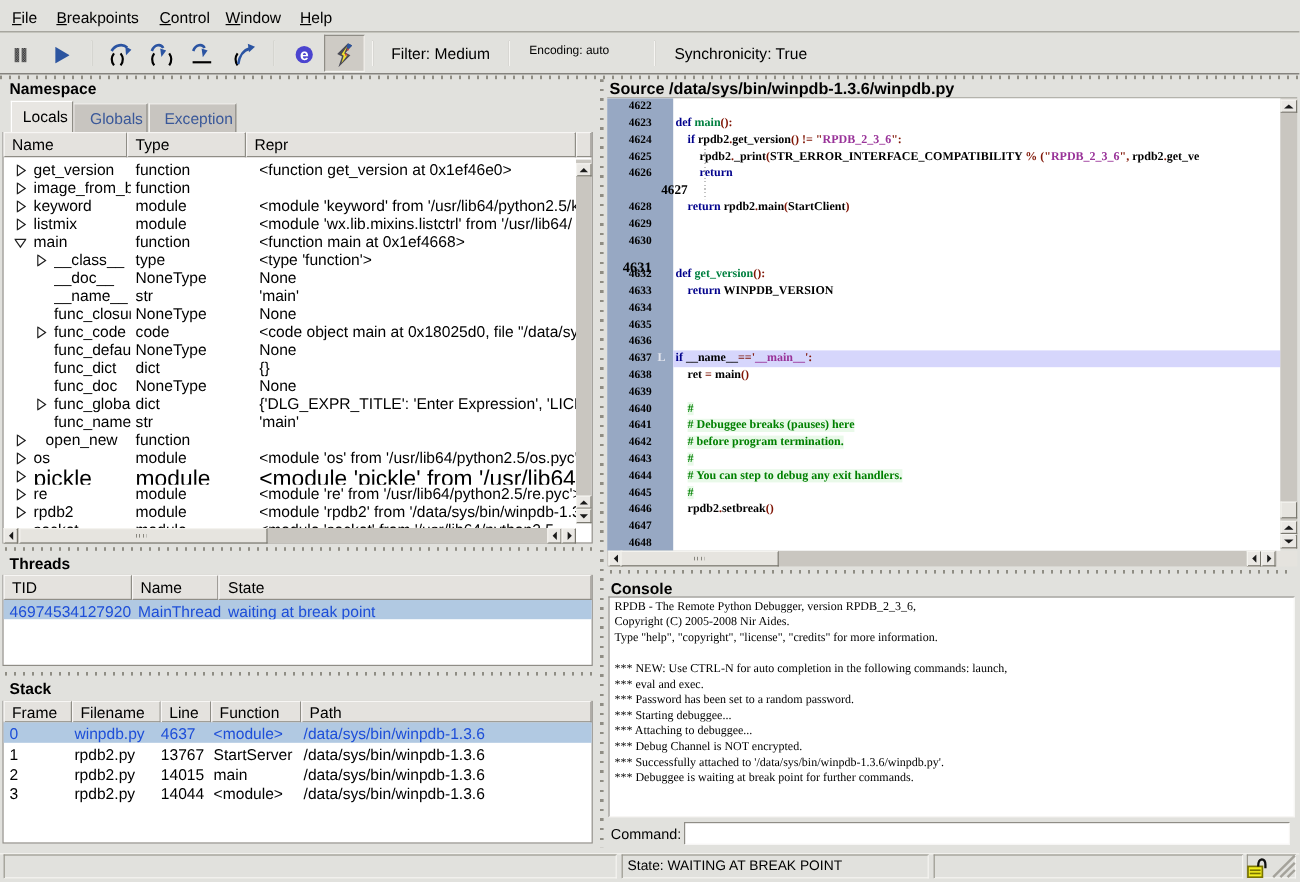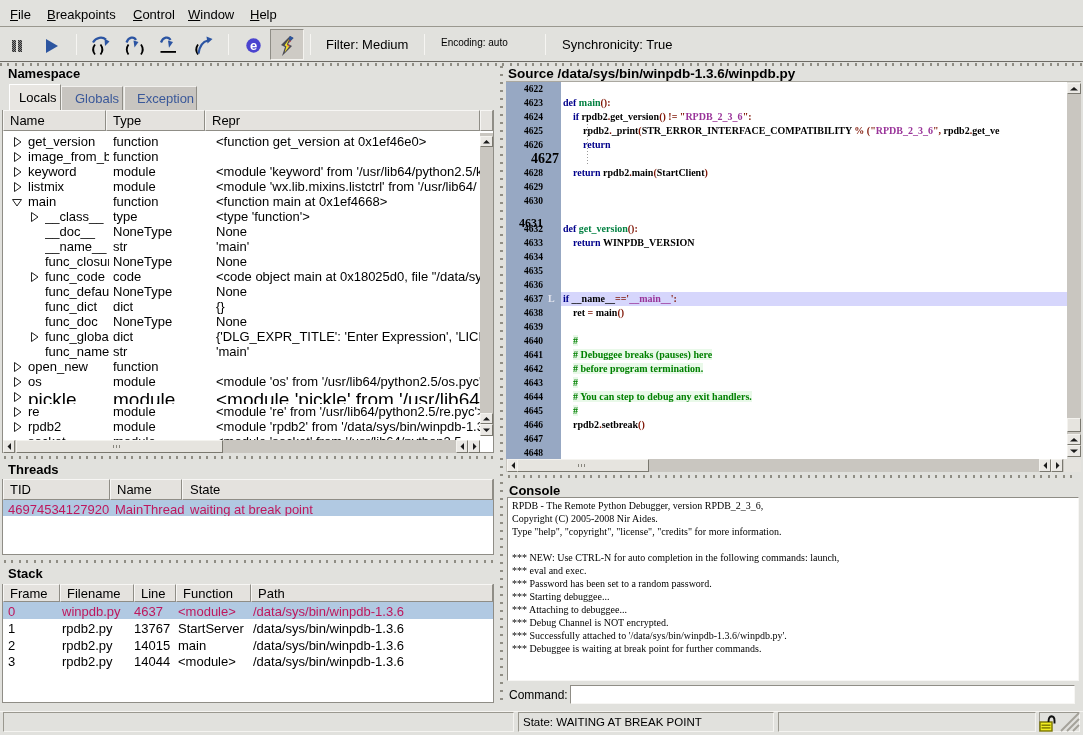--- a/index.html
+++ b/index.html
@@ -4,21 +4,21 @@
 html,body{width:1083px;height:735px;overflow:hidden}
 body{position:relative;background:#e1e1dd;font-family:"Liberation Sans",sans-serif;color:#000}
 .abs{position:absolute}
 .b{font-weight:bold}
 .mono{font-family:Liberation Serif, serif}
 .raised{background:#e4e2de;border-top:1px solid #f7f6f4;border-left:1px solid #f7f6f4;border-right:1px solid #8f8d86;border-bottom:1px solid #8f8d86}
 .sunken{border-top:1px solid #8f8d86;border-left:1px solid #8f8d86;border-right:1px solid #f7f6f4;border-bottom:1px solid #f7f6f4}
 .hdot{background-image:repeating-linear-gradient(90deg,#8f8d84 0px,#8f8d84 2px,transparent 2px,transparent 7.5px);height:3px}
 .vdot{background-image:repeating-linear-gradient(180deg,#8f8d84 0px,#8f8d84 2px,transparent 2px,transparent 8px);width:3px}
 .row{position:absolute;white-space:nowrap;overflow:hidden}
-.sel{background:#b1c9e2;color:#be185d}
+.sel{background:#b1c9e2;color:#1d4ed8}
 u{text-decoration:underline}
 i{font-style:normal}
 .cm{color:#008000;background:#e9f9e9}
 .sb{background:#c9c6c0}
 .sbtn{position:absolute;background:#eae8e4;border-top:1px solid #f4f3ef;border-left:1px solid #f4f3ef;border-right:1px solid #7a786f;border-bottom:1px solid #7a786f}
 .thumb{position:absolute;background:#e6e4df;border-top:1px solid #f4f3ef;border-left:1px solid #f4f3ef;border-right:1px solid #7a786f;border-bottom:1px solid #7a786f}
 </style></head>
 <body>
 <div class="abs" style="left:0;top:0;width:1083px;height:27px;background:#e1e1dd;border-bottom:1px solid #9a988f;font-size:13px">
   <span class="abs" style="left:10px;top:7px"><u>F</u>ile</span>
@@ -201,21 +201,21 @@
   </div>
 <div class="row" style="left:3px;top:344px;width:477px;height:15px;font-size:13px">
     <span class="abs" style="left:42px;top:0;width:64px;overflow:hidden">func_name</span>
     <span class="abs" style="left:110px;top:0">str</span>
     <span class="abs" style="left:213px;top:0;width:264px;overflow:hidden">'main'</span>
   </div>
 <div class="row" style="left:3px;top:359px;width:477px;height:15px;font-size:13px">
     <svg class="abs" style="left:9px;top:3px" width="10" height="10">
       <polygon points="2.5,0.5 2.5,9.5 9,5" fill="#fff" stroke="#222" stroke-width="1"></polygon>
     </svg>
-    <span class="abs" style="left:25px;top:0;width:81px;overflow:hidden">open_new</span>
+    <span class="abs" style="left:35px;top:0;width:81px;overflow:hidden">open_new</span>
     <span class="abs" style="left:110px;top:0">function</span>
   </div>
 <div class="row" style="left:3px;top:374px;width:477px;height:15px;font-size:13px">
     <svg class="abs" style="left:9px;top:3px" width="10" height="10">
       <polygon points="2.5,0.5 2.5,9.5 9,5" fill="#fff" stroke="#222" stroke-width="1"></polygon>
     </svg>
     <span class="abs" style="left:25px;top:0;width:81px;overflow:hidden">os</span>
     <span class="abs" style="left:110px;top:0">module</span>
     <span class="abs" style="left:213px;top:0;width:264px;overflow:hidden">&lt;module 'os' from '/usr/lib64/python2.5/os.pyc'</span>
   </div>
@@ -338,21 +338,21 @@
 <div class="abs" style="left:506px;top:82px;width:55px;height:377px;background:#97a8c3"></div>
 <div class="abs mono b" style="left:506px;top:82px;width:37px;height:14px;font-size:9.5px;line-height:14px;text-align:right">4622</div>
 <div class="abs mono b" style="left:506px;top:96px;width:37px;height:14px;font-size:9.5px;line-height:14px;text-align:right">4623</div>
 <div class="abs mono b" style="left:563px;top:96px;width:504px;height:14px;font-size:10px;line-height:14px;white-space:pre;overflow:hidden"><i style="color:#00008b">def</i> <i style="color:#008040">main</i><i style="color:#7f1404">():</i></div>
 <div class="abs mono b" style="left:506px;top:110px;width:37px;height:14px;font-size:9.5px;line-height:14px;text-align:right">4624</div>
 <div class="abs mono b" style="left:563px;top:110px;width:504px;height:14px;font-size:10px;line-height:14px;white-space:pre;overflow:hidden">    <i style="color:#00008b">if</i> rpdb2<i style="color:#7f1404">.</i>get_version<i style="color:#7f1404">()</i> <i style="color:#7f1404">!=</i> <i style="color:#7f1404">"</i><i style="color:#993399">RPDB_2_3_6</i><i style="color:#7f1404">"</i><i style="color:#7f1404">:</i></div>
 <div class="abs mono b" style="left:506px;top:124px;width:37px;height:14px;font-size:9.5px;line-height:14px;text-align:right">4625</div>
 <div class="abs mono b" style="left:563px;top:124px;width:504px;height:14px;font-size:10px;line-height:14px;white-space:pre;overflow:hidden">        rpdb2<i style="color:#7f1404">.</i>_print<i style="color:#7f1404">(</i>STR_ERROR_INTERFACE_COMPATIBILITY <i style="color:#7f1404">%</i> <i style="color:#7f1404">(</i><i style="color:#7f1404">"</i><i style="color:#993399">RPDB_2_3_6</i><i style="color:#7f1404">"</i><i style="color:#7f1404">,</i> rpdb2<i style="color:#7f1404">.</i>get_ve</div>
 <div class="abs mono b" style="left:506px;top:138px;width:37px;height:14px;font-size:9.5px;line-height:14px;text-align:right">4626</div>
 <div class="abs mono b" style="left:563px;top:138px;width:504px;height:14px;font-size:10px;line-height:14px;white-space:pre;overflow:hidden">        <i style="color:#00008b">return</i></div>
-<div class="abs mono b" style="left:522px;top:152px;width:37px;height:14px;font-size:14px;line-height:14px;text-align:right">4627</div>
+<div class="abs mono b" style="left:536px;top:152px;width:37px;height:14px;font-size:11px;line-height:14px;text-align:right">4627</div>
 <div class="abs mono b" style="left:506px;top:166px;width:37px;height:14px;font-size:9.5px;line-height:14px;text-align:right">4628</div>
 <div class="abs mono b" style="left:563px;top:166px;width:504px;height:14px;font-size:10px;line-height:14px;white-space:pre;overflow:hidden">    <i style="color:#00008b">return</i> rpdb2<i style="color:#7f1404">.</i>main<i style="color:#7f1404">(</i>StartClient<i style="color:#7f1404">)</i></div>
 <div class="abs mono b" style="left:506px;top:180px;width:37px;height:14px;font-size:9.5px;line-height:14px;text-align:right">4629</div>
 <div class="abs mono b" style="left:506px;top:194px;width:37px;height:14px;font-size:9.5px;line-height:14px;text-align:right">4630</div>
 <div class="abs mono b" style="left:506px;top:216px;width:37px;height:14px;font-size:12px;line-height:14px;text-align:right">4631</div>
 <div class="abs mono b" style="left:506px;top:222px;width:37px;height:14px;font-size:9.5px;line-height:14px;text-align:right">4632</div>
 <div class="abs mono b" style="left:563px;top:222px;width:504px;height:14px;font-size:10px;line-height:14px;white-space:pre;overflow:hidden"><i style="color:#00008b">def</i> <i style="color:#008040">get_version</i><i style="color:#7f1404">():</i></div>
 <div class="abs mono b" style="left:506px;top:236px;width:37px;height:14px;font-size:9.5px;line-height:14px;text-align:right">4633</div>
 <div class="abs mono b" style="left:563px;top:236px;width:504px;height:14px;font-size:10px;line-height:14px;white-space:pre;overflow:hidden">    <i style="color:#00008b">return</i> WINPDB_VERSION</div>
 <div class="abs mono b" style="left:506px;top:250px;width:37px;height:14px;font-size:9.5px;line-height:14px;text-align:right">4634</div>

